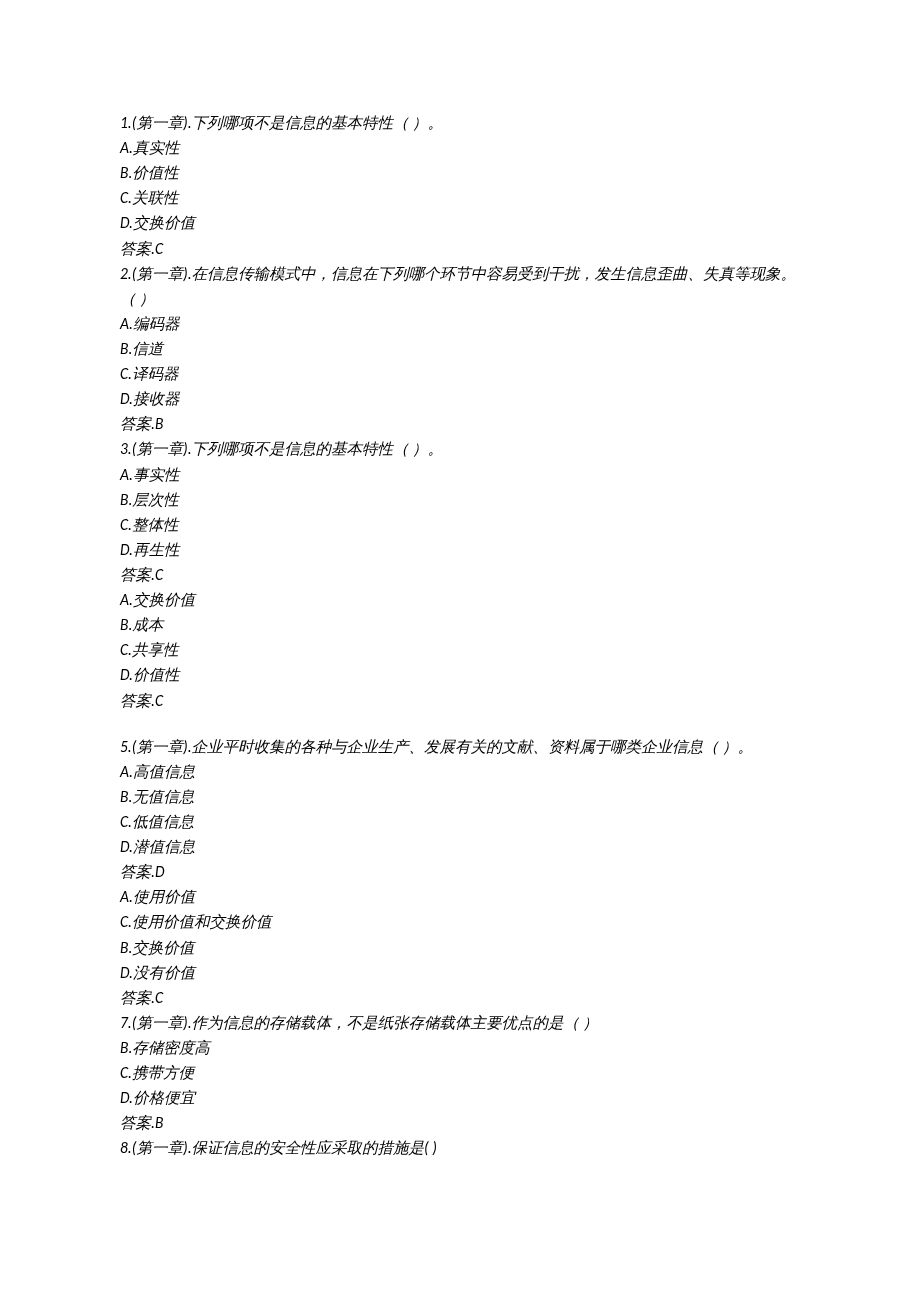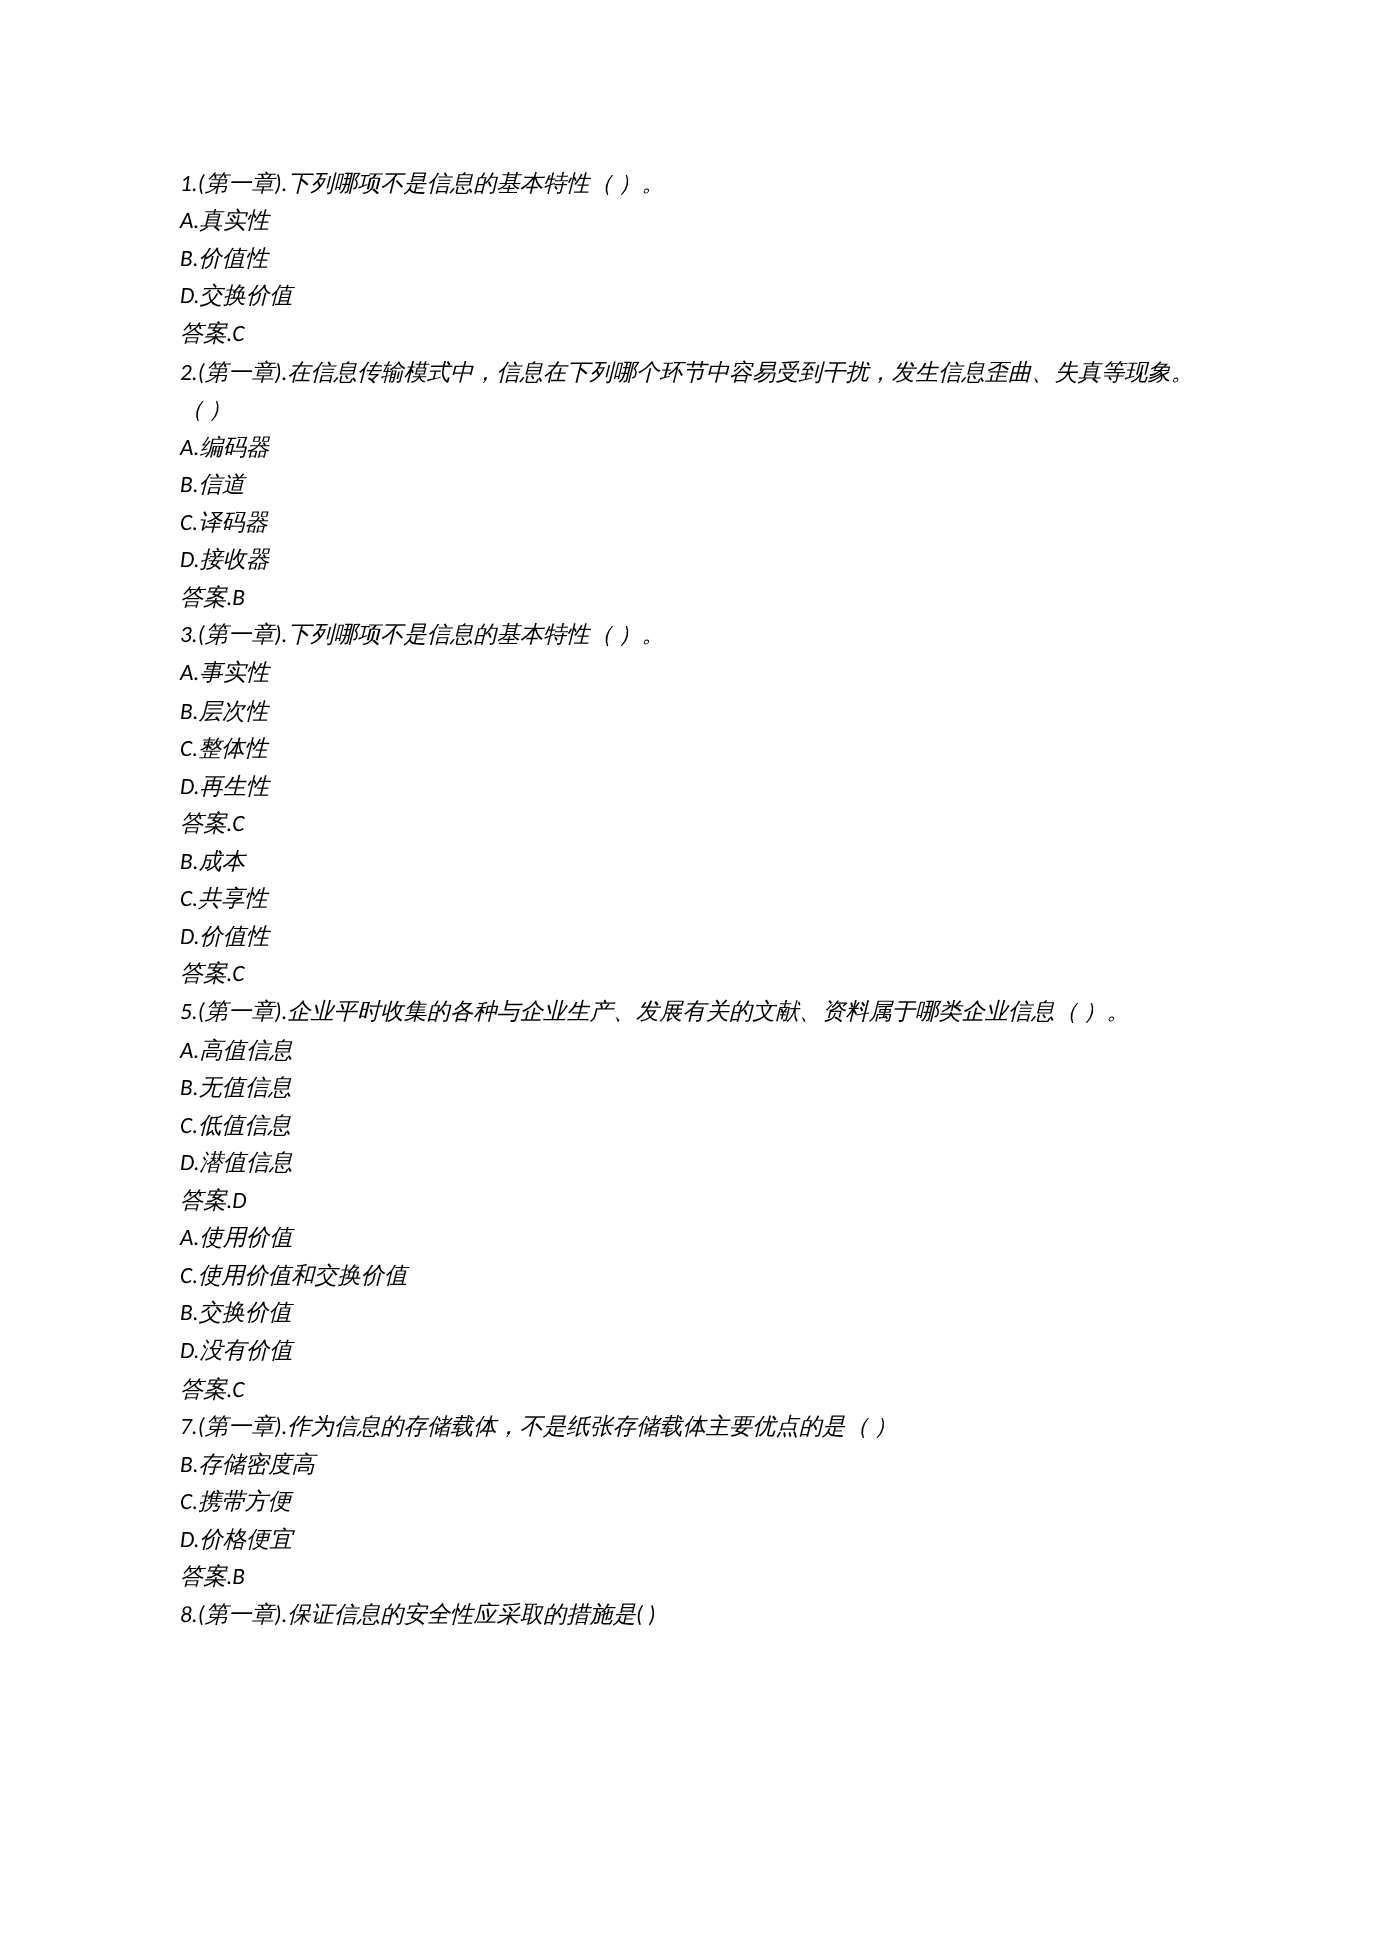--- a/index.html
+++ b/index.html
@@ -17,43 +17,45 @@
   .line { white-space: nowrap; }
 </style>
 </head>
 <body>
 
 <div class="content">
 
   <div class="line">1.(第一章).下列哪项不是信息的基本特性（  ）。</div>
   <div class="line">A.真实性</div>
   <div class="line">B.价值性</div>
+  <div class="line">C.关联性</div>
   <div class="line">D.交换价值</div>
   <div class="line">答案.C</div>
 
   <div class="line" style="white-space:normal;">2.(第一章).在信息传输模式中，信息在下列哪个环节中容易受到干扰，发生信息歪曲、失真等现象。（  ）</div>
   <div class="line">A.编码器</div>
   <div class="line">B.信道</div>
   <div class="line">C.译码器</div>
   <div class="line">D.接收器</div>
   <div class="line">答案.B</div>
 
   <div class="line">3.(第一章).下列哪项不是信息的基本特性（  ）。</div>
   <div class="line">A.事实性</div>
   <div class="line">B.层次性</div>
   <div class="line">C.整体性</div>
   <div class="line">D.再生性</div>
   <div class="line">答案.C</div>
 
+  <div class="line">A.交换价值</div>
   <div class="line">B.成本</div>
   <div class="line">C.共享性</div>
   <div class="line">D.价值性</div>
   <div class="line">答案.C</div>
 
-  <div class="line" style="white-space:normal;">5.(第一章).企业平时收集的各种与企业生产、发展有关的文献、资料属于哪类企业信息（  ）。</div>
+  <div class="line" style="white-space:normal;margin-top:21px;">5.(第一章).企业平时收集的各种与企业生产、发展有关的文献、资料属于哪类企业信息（  ）。</div>
   <div class="line">A.高值信息</div>
   <div class="line">B.无值信息</div>
   <div class="line">C.低值信息</div>
   <div class="line">D.潜值信息</div>
   <div class="line">答案.D</div>
 
   <div class="line">A.使用价值</div>
   <div class="line">C.使用价值和交换价值</div>
   <div class="line">B.交换价值</div>
   <div class="line">D.没有价值</div>

